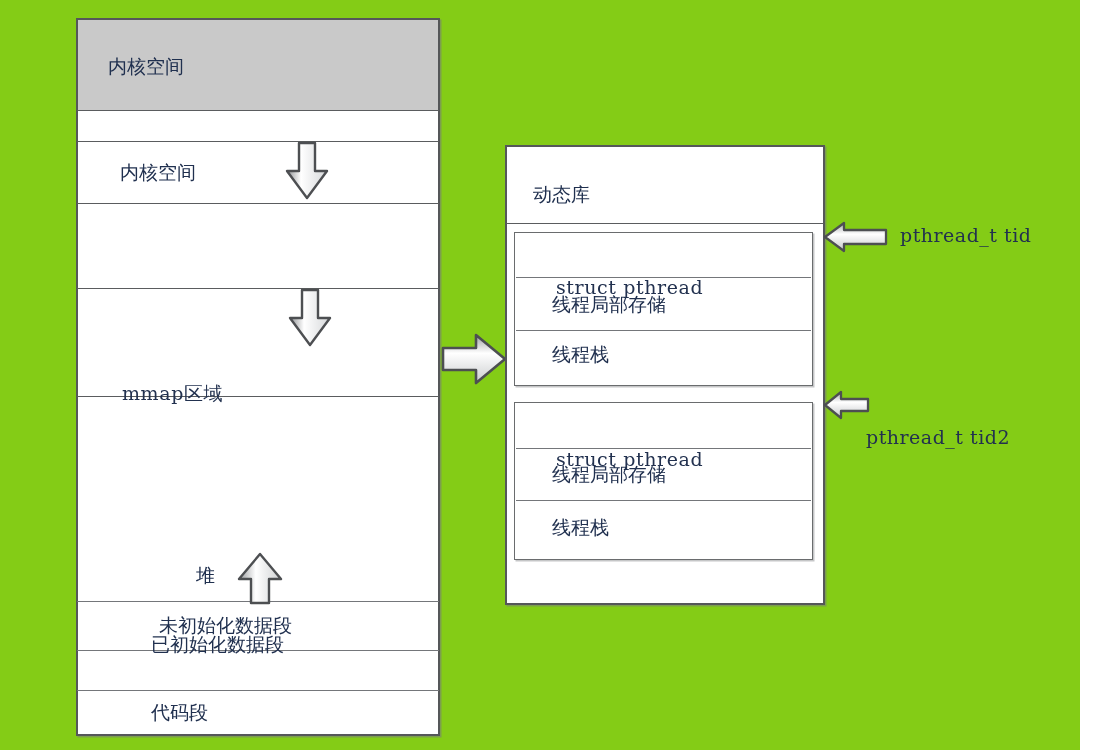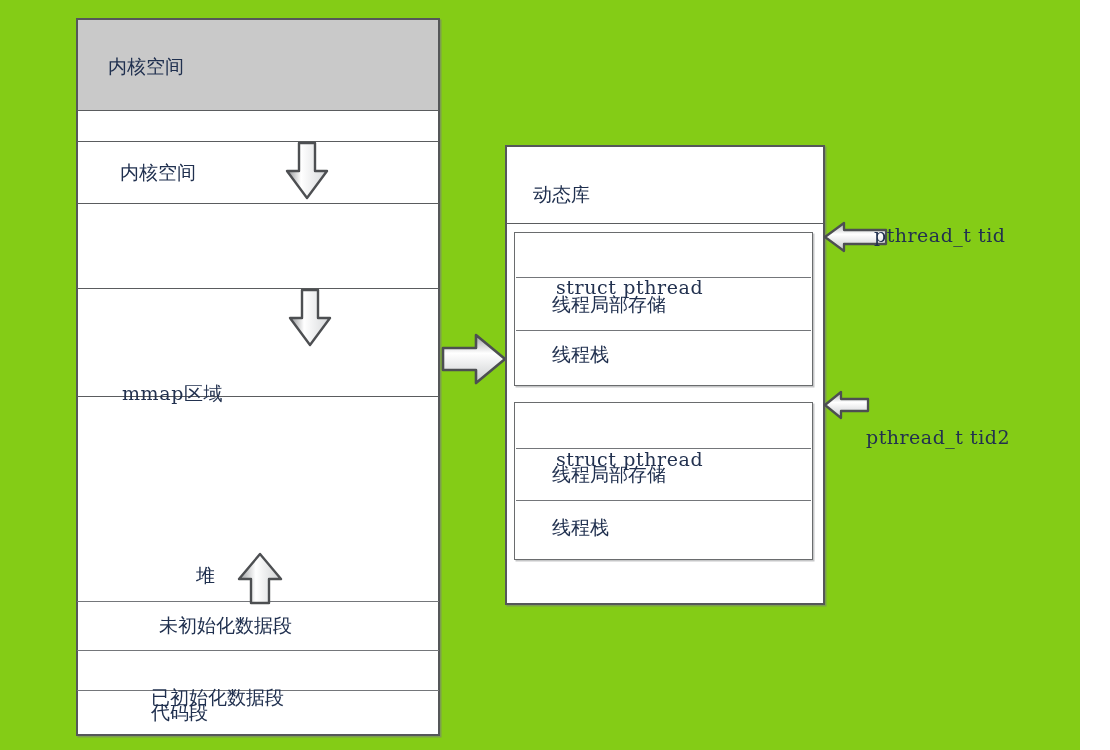--- a/index.html
+++ b/index.html
@@ -105,21 +105,21 @@
   <div class="label cn" style="left:108px; top:57px;">内核空间</div>
 
   <div class="label cn" style="left:120px; top:163px;">内核空间</div>
 
   <div class="label mono" style="left:122px; top:352px;">mmap区域</div>
 
   <div class="label cn" style="left:196px; top:566px;">堆</div>
 
   <div class="label cn" style="left:159px; top:616px;">未初始化数据段</div>
 
-  <div class="label cn" style="left:151px; top:688px;">已初始化数据段</div>
+  <div class="label cn" style="left:151px; top:635px;">已初始化数据段</div>
 
   <div class="label cn" style="left:151px; top:703px;">代码段</div>
 
   <div class="arrow" style="left:282px; top:141px;">
     <svg width="50" height="62" viewBox="0 0 50 62">
       <defs>
         <linearGradient id="gdown1" x1="0" y1="0" x2="1" y2="0">
           <stop offset="0%" stop-color="#8f9194"></stop>
           <stop offset="35%" stop-color="#ffffff"></stop>
           <stop offset="100%" stop-color="#d6d8da"></stop>
@@ -199,21 +199,21 @@
       <defs>
         <linearGradient id="gleft1" x1="0" y1="0" x2="0" y2="1">
           <stop offset="0%" stop-color="#a8aaad"></stop>
           <stop offset="40%" stop-color="#ffffff"></stop>
           <stop offset="100%" stop-color="#c6c8ca"></stop>
         </linearGradient>
       </defs>
       <path d="M3,19 L22,5 L22,12 L64,12 L64,26 L22,26 L22,33 Z" fill="url(#gleft1)" stroke="#4d4f52" stroke-width="2.3" stroke-linejoin="round"></path>
     </svg>
   </div>
-  <div class="label annot" style="left:874px; top:226px;">pthread_t tid</div>
+  <div class="label annot" style="left:900px; top:226px;">pthread_t tid</div>
 
   <div class="arrow" style="left:822px; top:388px;">
     <svg width="50" height="34" viewBox="0 0 50 34">
       <defs>
         <linearGradient id="gleft2" x1="0" y1="0" x2="0" y2="1">
           <stop offset="0%" stop-color="#a8aaad"></stop>
           <stop offset="40%" stop-color="#ffffff"></stop>
           <stop offset="100%" stop-color="#c6c8ca"></stop>
         </linearGradient>
       </defs>

